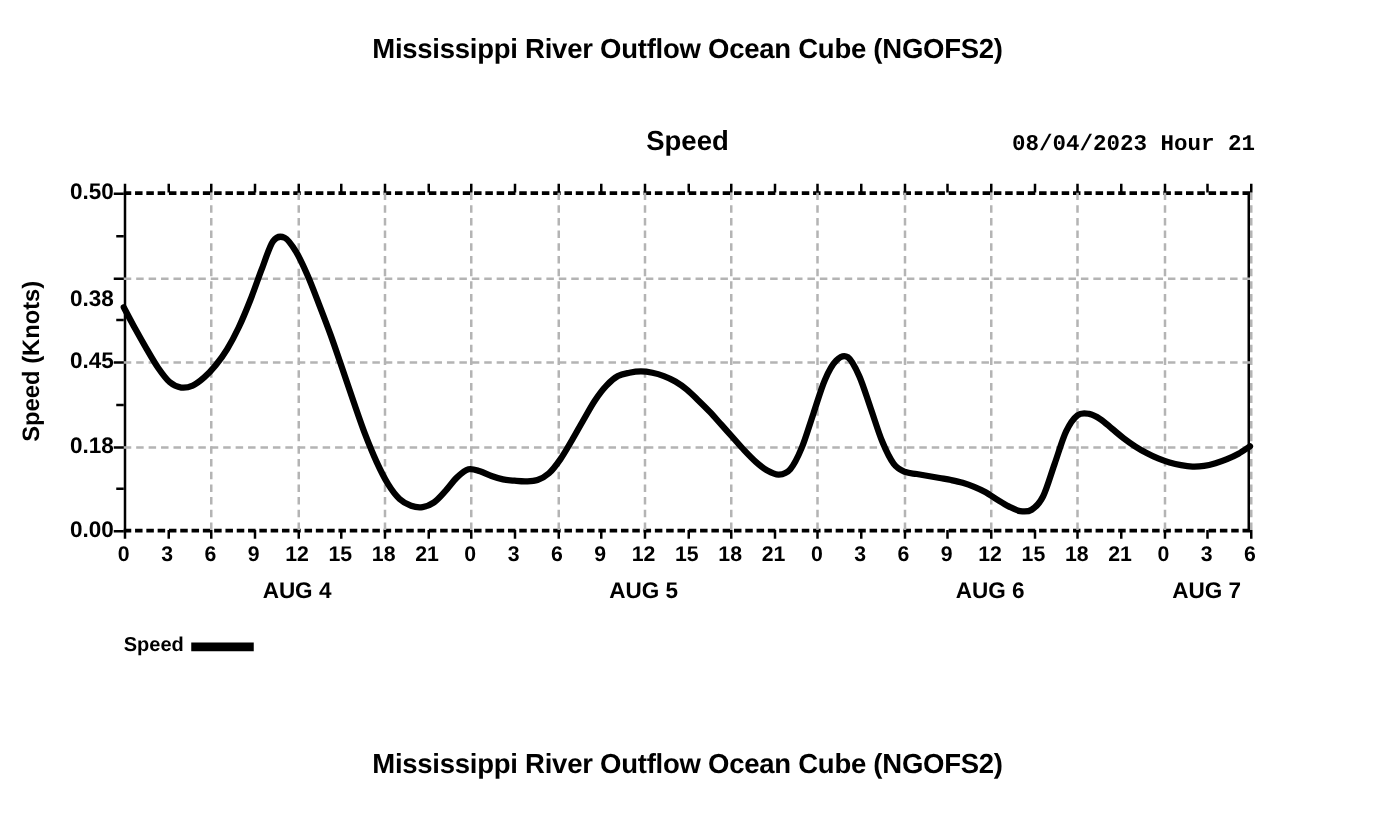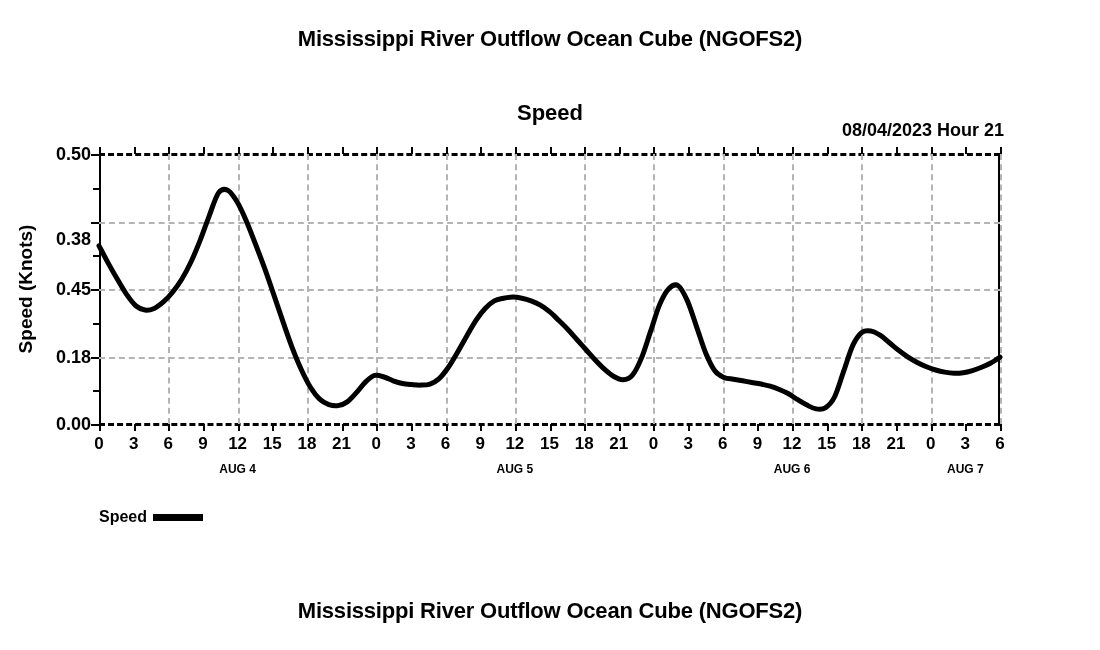--- a/index.html
+++ b/index.html
@@ -41,21 +41,21 @@
   }
   .hdr {
     position: absolute;
     font-size: 18px;
     font-weight: bold;
     white-space: nowrap;
   }
   .hdr-station { left: 99px; top: 74px; }
   .hdr-coords  { left: 99px; top: 104px; }
   .hdr-param   { left: 0; top: 100px; width: 1100px; text-align: center; font-size: 22px; }
-  .hdr-issued  { right: 96px; top: 120px; }
+  .hdr-issued  { right: 96px; top: 106px; font-family: Liberation Mono, monospace; }
 
   .plot-wrap {
     position: absolute;
     left: 99px;
     top: 154px;
     width: 901px;
     height: 270px;
   }
   .plot-frame {
     position: absolute;
@@ -132,21 +132,21 @@
     position: absolute;
     bottom: 100%;
     width: 0;
     height: 7px;
     border-left: 2px solid #000;
   }
   .day-label {
     position: absolute;
     top: calc(100% + 38px);
     transform: translateX(-50%);
-    font-size: 12px;
+    font-size: 18px;
     font-weight: bold;
     white-space: nowrap;
   }
 
   .axis-title-y {
     position: absolute;
     left: 26px;
     top: 289px;
     transform: translate(-50%, -50%) rotate(-90deg);
     transform-origin: center center;

